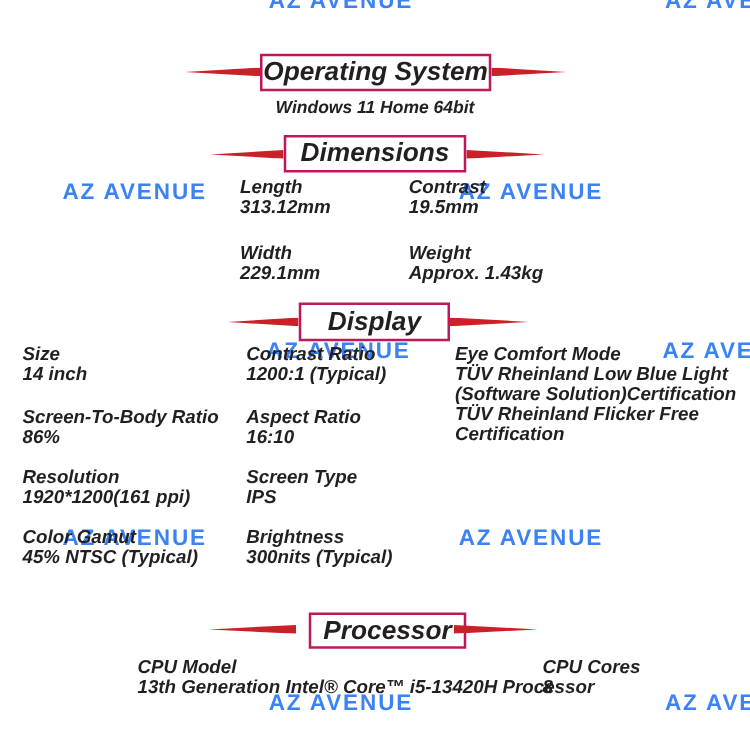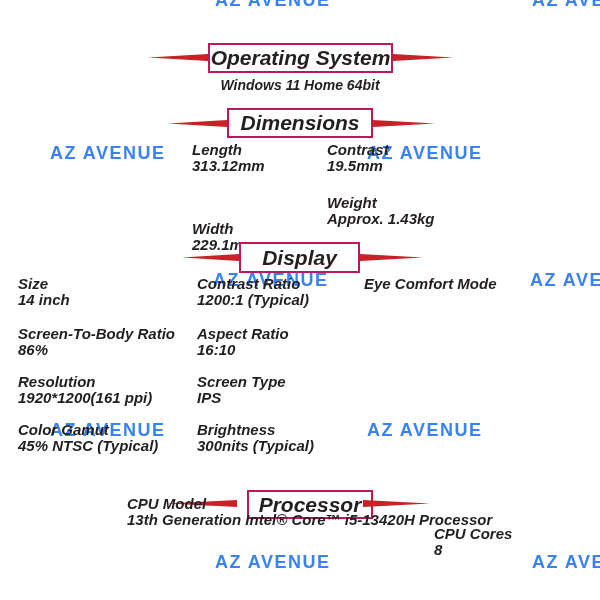--- a/index.html
+++ b/index.html
@@ -108,21 +108,21 @@
       <div class="ribbon right" style="left:373px; top:120px; width:62px;"></div>
 
       <div class="spec" style="left:192px; top:142px;">
         <div>Length</div>
         <div class="val">313.12mm</div>
       </div>
       <div class="spec" style="left:327px; top:142px;">
         <div>Contrast</div>
         <div class="val">19.5mm</div>
       </div>
-      <div class="spec" style="left:192px; top:195px;margin-top:26px;">
+      <div class="spec" style="left:192px; top:195px;">
         <div>Width</div>
         <div class="val">229.1mm</div>
       </div>
       <div class="spec" style="left:327px; top:195px;">
         <div>Weight</div>
         <div class="val">Approx. 1.43kg</div>
       </div>
     </div>
 
     <div>
@@ -161,31 +161,34 @@
         <div>Screen Type</div>
         <div class="val">IPS</div>
       </div>
       <div class="spec" style="left:197px; top:422px;">
         <div>Brightness</div>
         <div class="val">300nits (Typical)</div>
       </div>
 
       <div class="spec" style="left:364px; top:276px;">
         <div>Eye Comfort Mode</div>
+        <div class="val">TÜV Rheinland Low Blue Light
+(Software Solution)Certification
+TÜV Rheinland Flicker Free Certification</div>
       </div>
     </div>
 
     <div>
       <div class="ribbon left" style="left:167px; top:500px; width:70px;"></div>
       <div class="hbox" style="left:247px; top:490px; width:126px; height:29px;">
         <span class="htitle">Processor</span>
       </div>
       <div class="ribbon right" style="left:363px; top:500px; width:67px;"></div>
 
-      <div class="spec" style="left:110px; top:496px;margin-left:17px;">
+      <div class="spec" style="left:110px; top:526px;">
         <div>CPU Model</div>
         <div class="val">13th Generation Intel® Core™ i5-13420H Processor</div>
       </div>
       <div class="spec" style="left:434px; top:526px;">
         <div>CPU Cores</div>
         <div class="val">8</div>
       </div>
     </div>
 
   </div>

